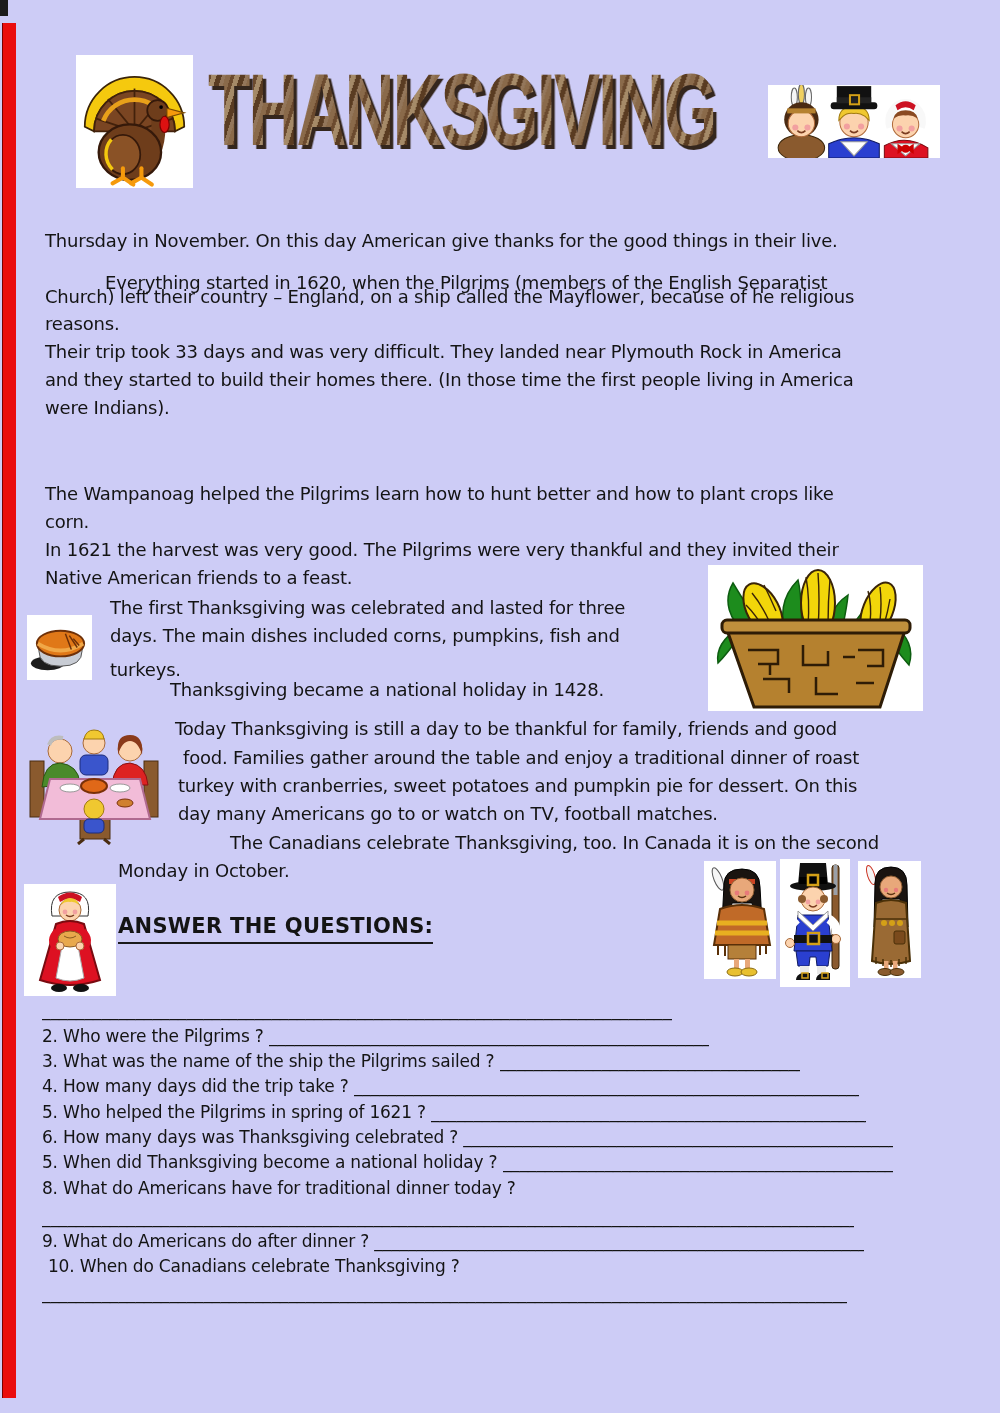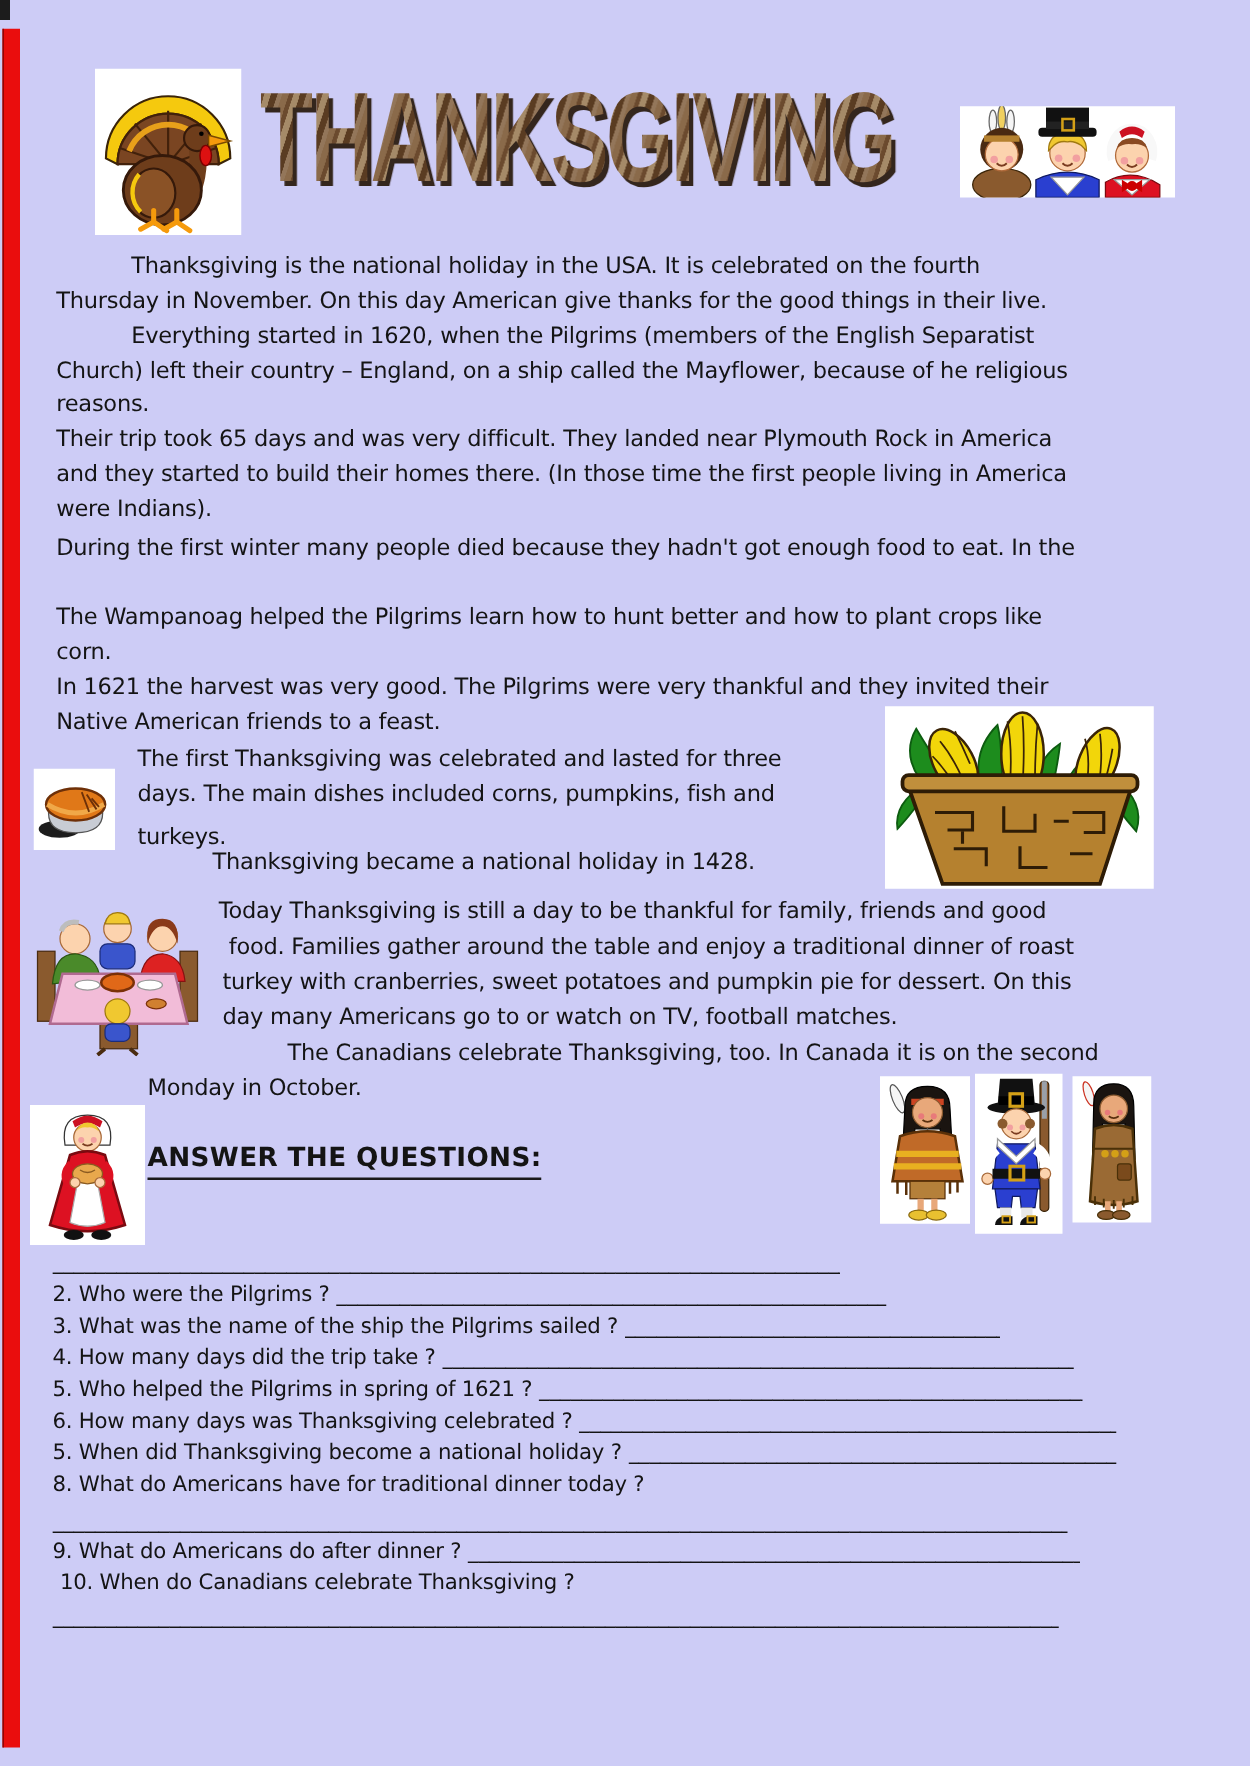--- a/index.html
+++ b/index.html
@@ -110,29 +110,27 @@
         <path d="M124,33 Q126,25 136,25 Q146,25 148,33 Q142,29 136,30 Q130,29 124,33 Z" fill="#8a4a22"></path>
         <circle cx="130" cy="43" r="3" fill="#f2a0a0"></circle>
           <circle cx="142" cy="43" r="3" fill="#f2a0a0"></circle>
         <path d="M132,46 Q136,50 140,46" stroke="#7a3c20" fill="none" stroke-width="1.5"></path>
         <circle cx="136" cy="63" r="4" fill="#cc0000"></circle>
         <path d="M136,63 L128,58 L128,68 Z M136,63 L144,58 L144,68 Z" fill="#cc0000"></path>
       </g>
     </svg>
   </div>
 
-  <div class="bl" style="left:105px;top:201px">Thanksgiving is the national holiday in the USA. It is celebrated on the fourth</div>
   <div class="bl" style="left:45px;top:229px">Thursday in November. On this day American give thanks for the good things in their live.</div>
-  <div class="bl" style="left:105px;top:257px">Everything started in 1620, when the Pilgrims (members of the English Separatist</div>
+  <div class="bl" style="left:105px;top:271px">Everything started in 1620, when the Pilgrims (members of the English Separatist</div>
   <div class="bl" style="left:45px;top:285px">Church) left their country – England, on a ship called the Mayflower, because of he religious</div>
   <div class="bl" style="left:45px;top:312px">reasons.</div>
-  <div class="bl" style="left:45px;top:340px">Their trip took 65 days and was very difficult. They landed near Plymouth Rock in America</div>
+  <div class="bl" style="left:45px;top:340px">Their trip took 33 days and was very difficult. They landed near Plymouth Rock in America</div>
   <div class="bl" style="left:45px;top:368px">and they started to build their homes there. (In those time the first people living in America</div>
   <div class="bl" style="left:45px;top:396px">were Indians).</div>
-  <div class="bl" style="left:45px;top:427px">During the first winter many people died because they hadn't got enough food to eat. In the</div>
   <div class="bl" style="left:45px;top:482px">The Wampanoag helped the Pilgrims learn how to hunt better and how to plant crops like</div>
   <div class="bl" style="left:45px;top:510px">corn.</div>
   <div class="bl" style="left:45px;top:538px">In 1621 the harvest was very good. The Pilgrims were very thankful and they invited their</div>
   <div class="bl" style="left:45px;top:566px">Native American friends to a feast.</div>
   <div class="bl" style="left:110px;top:596px">The first Thanksgiving was celebrated and lasted for three</div>
   <div class="bl" style="left:110px;top:624px">days. The main dishes included corns, pumpkins, fish and</div>
   <div class="bl" style="left:110px;top:658px">turkeys.</div>
   <div class="bl" style="left:170px;top:678px">Thanksgiving became a national holiday in 1428.</div>
   <div class="bl" style="left:175px;top:717px">Today Thanksgiving is still a day to be thankful for family, friends and good</div>
   <div class="bl" style="left:183px;top:746px">food. Families gather around the table and enjoy a traditional dinner of roast</div>

